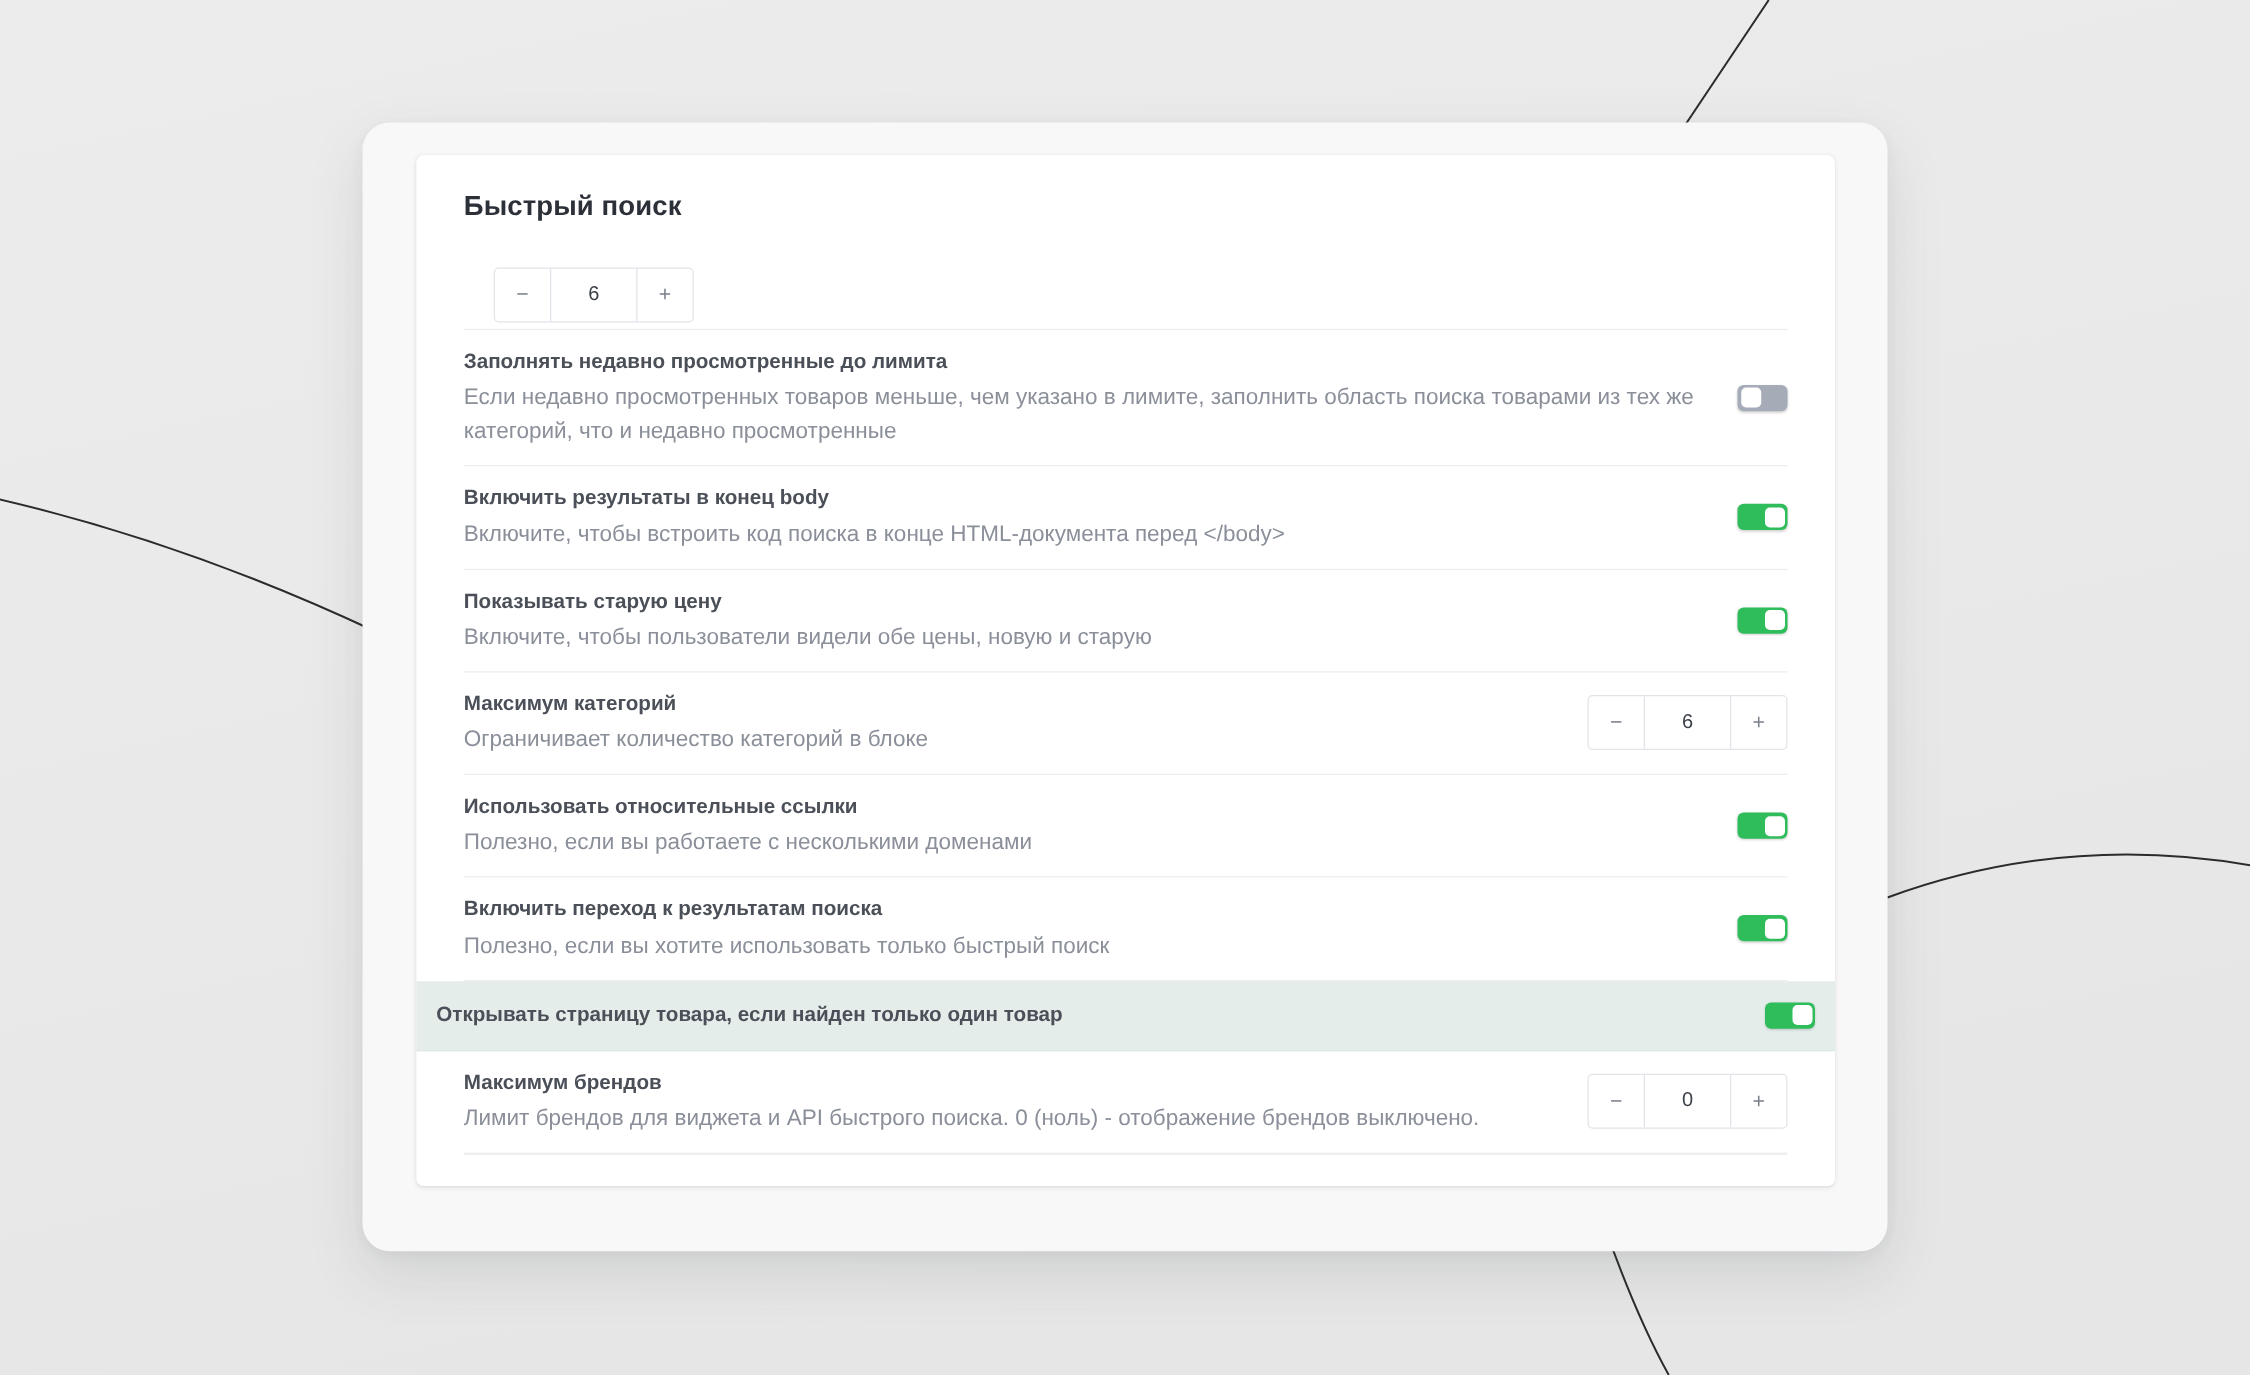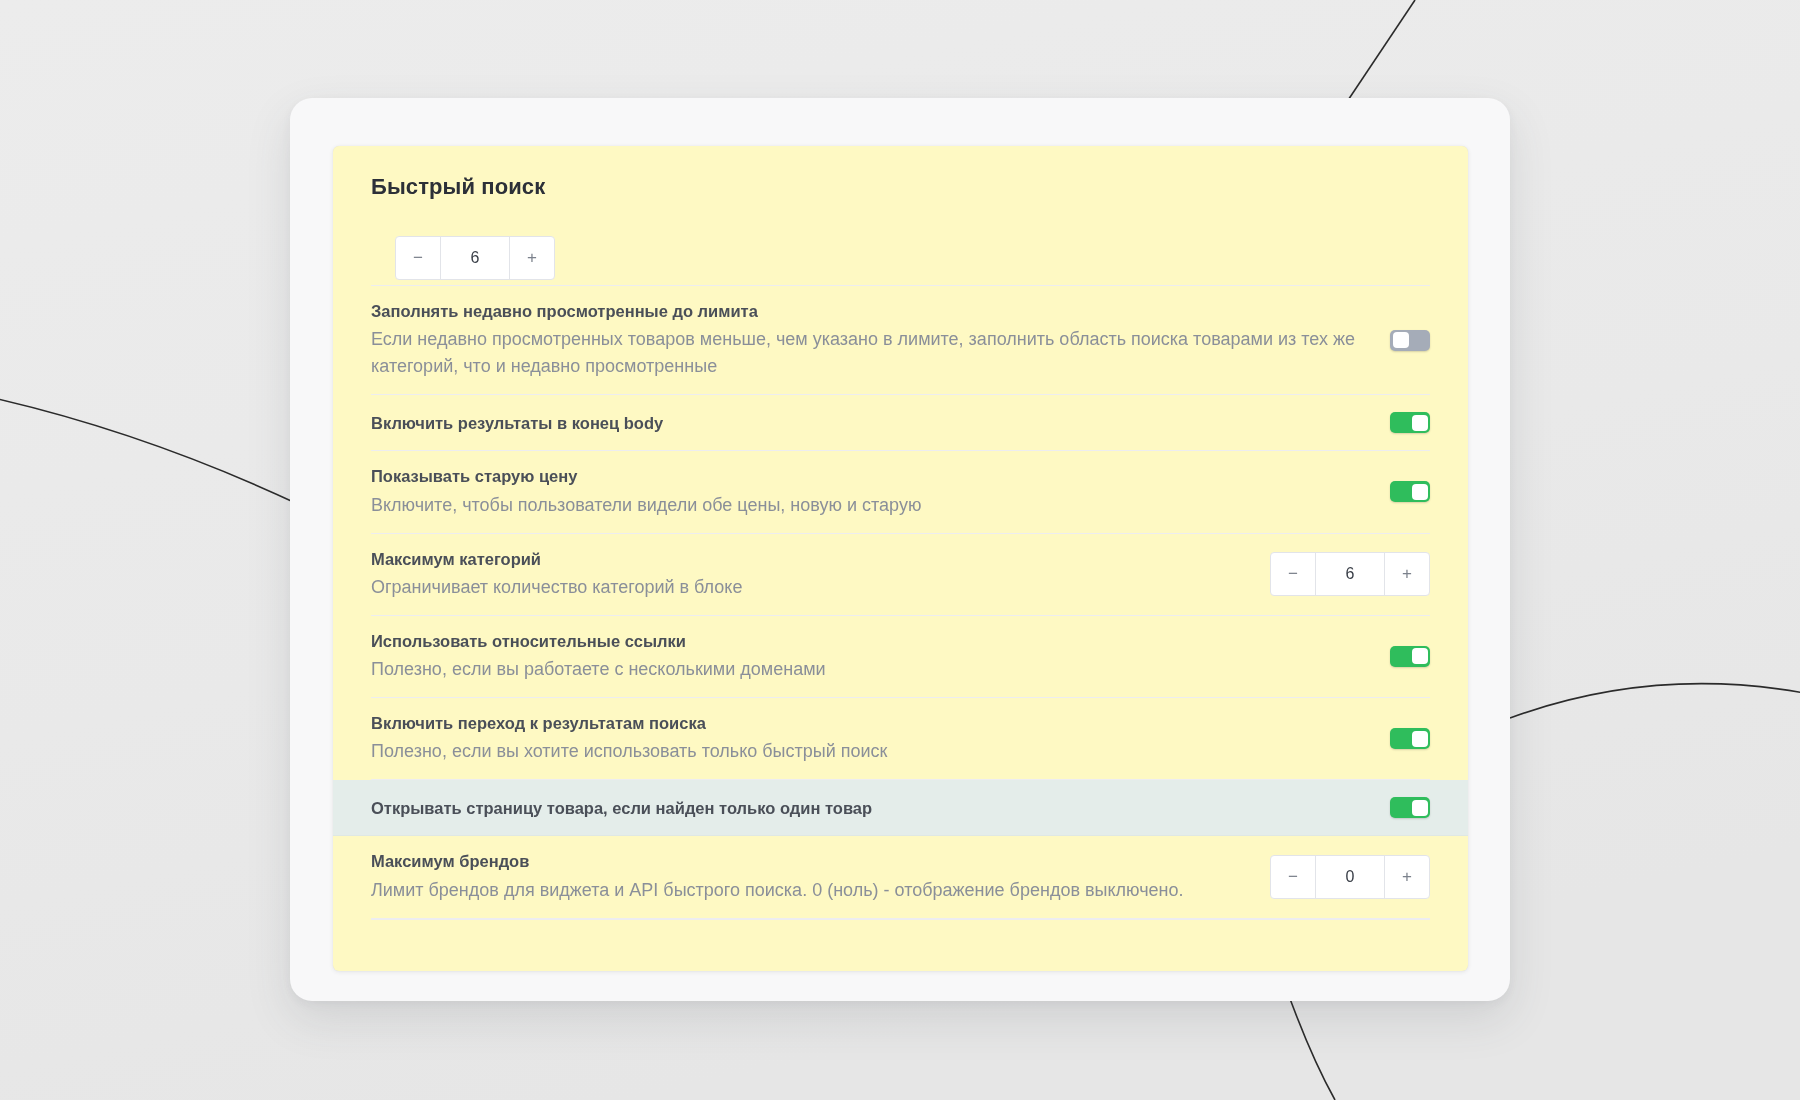--- a/index.html
+++ b/index.html
@@ -19,23 +19,23 @@
     left: 290px; top: 98px;
     width: 1220px; height: 903px;
     background: #f8f8f9;
     border-radius: 22px;
     box-shadow: 0 18px 45px rgba(60,66,80,0.13), 0 3px 10px rgba(60,66,80,0.05);
     z-index: 2;
   }
 
   .inner-card {
     position: absolute;
-    left: 333px; top: 146px;
+    left: 333px; top: 124px;
     width: 1135px; height: 825px;
-    background: #fef9c3;
+    background: #ffffff;
     border-radius: 6px;
     box-shadow: 0 1px 4px rgba(50,55,70,0.10), 0 0 1px rgba(50,55,70,0.10);
     z-index: 3;
     overflow: hidden;
   }
 
   .card-title {
     font-size: 22px;
     font-weight: bold;
     color: #2c3038;
@@ -49,21 +49,21 @@
     display: flex;
     align-items: center;
     justify-content: space-between;
     border-bottom: 1px solid #ededf0;
     min-height: 56px;
     position: relative;
   }
   .row.highlight {
     background: #e4edea;
     margin: 0 -38px;
-    padding: 0 38px;
+    padding: 0 16px;
     border-bottom: 1px solid #dfe8e4;
   }
   .row-text { padding: 14px 0; max-width: 1000px; }
   .row-label {
     font-size: 16.5px;
     font-weight: bold;
     color: #4a4f58;
     line-height: 1.35;
   }
   .row-desc {
@@ -159,20 +159,21 @@
         </div>
         <div class="row-control">
           <div class="toggle off">
             <div class="knob"></div>
           </div>
         </div>
       </div>
       <div class="row">
         <div class="row-text">
           <div class="row-label">Включить результаты в конец body</div>
+          <div class="row-desc">Включите, чтобы встроить код поиска в конце HTML-документа перед &lt;/body&gt;</div>
         </div>
         <div class="row-control">
           <div class="toggle on">
             <div class="knob"></div>
           </div>
         </div>
       </div>
       <div class="row">
         <div class="row-text">
           <div class="row-label">Показывать старую цену</div>

